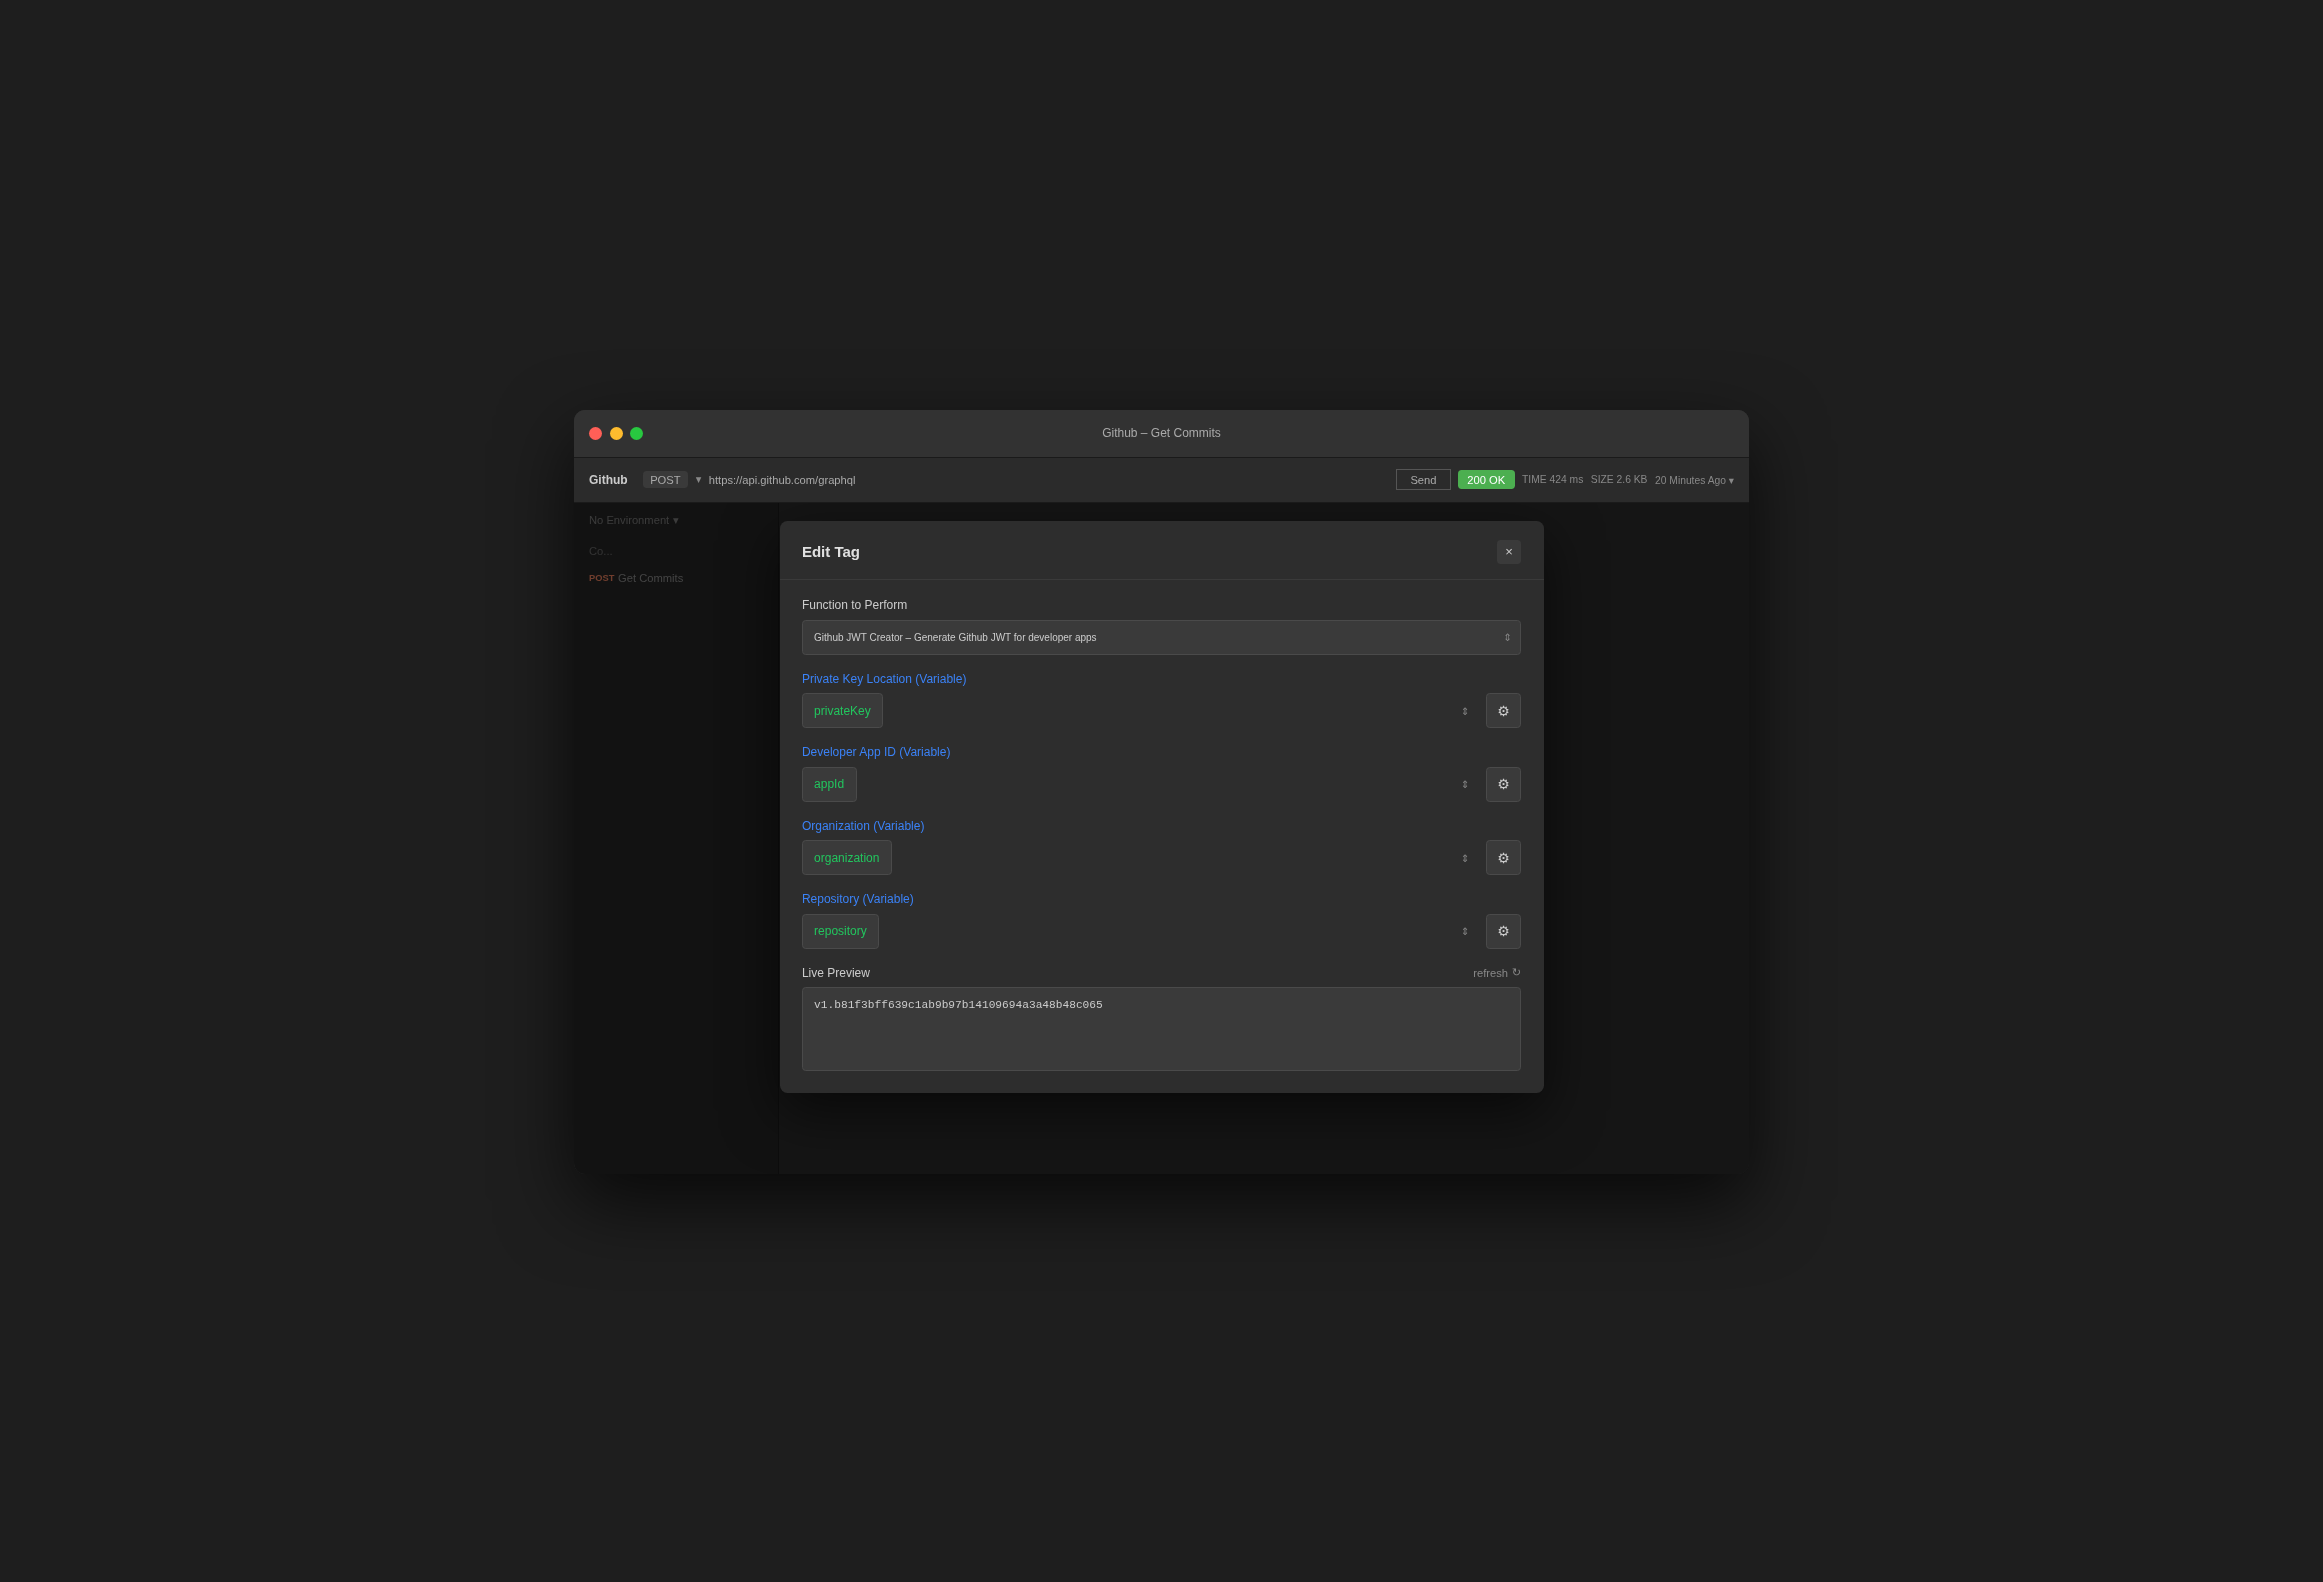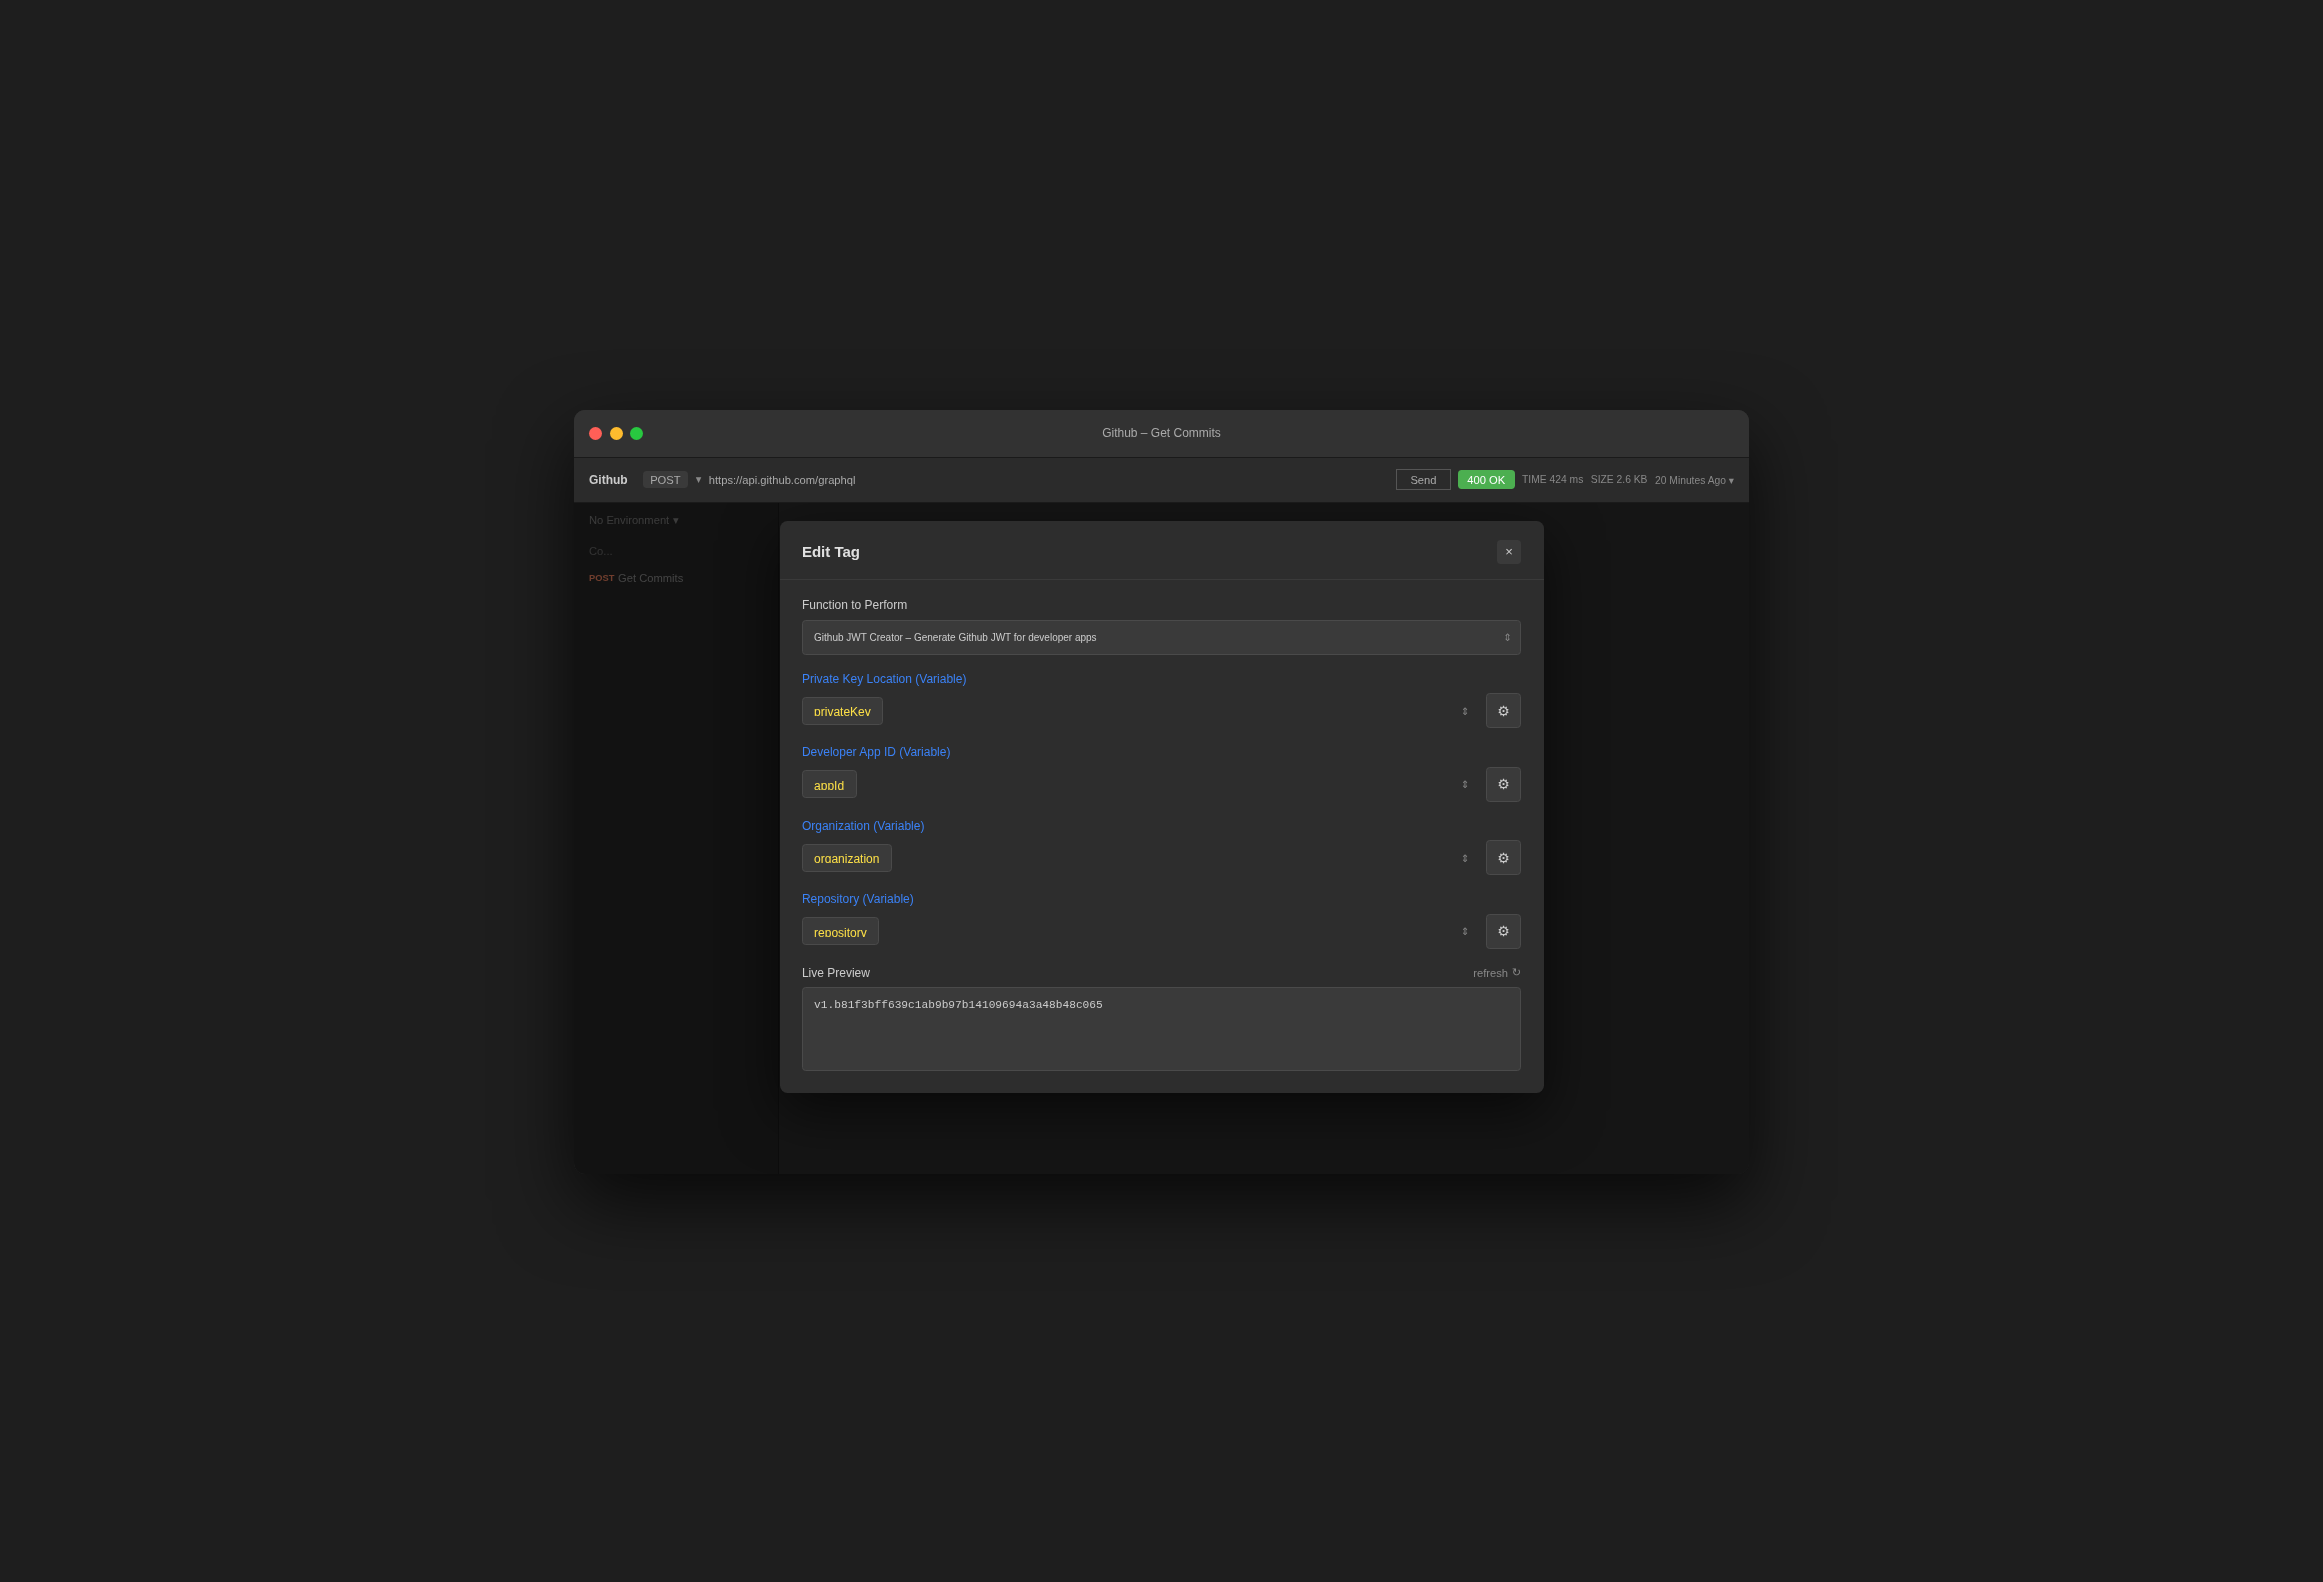--- a/index.html
+++ b/index.html
@@ -204,27 +204,27 @@
     .form-select-row {
       display: flex;
       gap: 7.5px;
       align-items: center;
     }
 
     .form-select {
       flex: 1;
       background: #3a3a3a;
       border: 0.9px solid #4a4a4a;
-      color: #fde047;
+      color: #22c55e;
       font-size: 12px;
       padding: 7.5px 11.2px;
       border-radius: 3.7px;
       appearance: none;
       cursor: pointer;
-      height: 28px;
+      height: 35px;
     }
 
     .form-select-single {
       width: 100%;
       background: #3a3a3a;
       border: 0.9px solid #4a4a4a;
       color: #cccccc;
       font-size: 10px;
       padding: 7.5px 11.2px;
       border-radius: 3.7px;
@@ -360,21 +360,21 @@
     </div>
     <span class="title-bar-title">Github – Get Commits</span>
   </div>
 
   <div class="toolbar">
     <span class="toolbar-app-name">Github</span>
     <div class="toolbar-method-badge">POST</div>
     <span style="color:#888;font-size:11.2px;">▾</span>
     <span class="toolbar-url">https://api.github.com/graphql</span>
     <button class="toolbar-send-btn">Send</button>
-    <span class="toolbar-status">400 OK</span>
+    <span class="toolbar-status">200 OK</span>
     <span class="toolbar-meta">TIME 424 ms</span>
     <span class="toolbar-meta">SIZE 2.6 KB</span>
     <span class="toolbar-meta">20 Minutes Ago ▾</span>
   </div>
 
   <div class="content-area">
 
     <div class="sidebar-bg">
       <div style="padding: 11.2px 15px; color: #777; font-size: 11.2px; display: flex; align-items: center; gap: 3.7px;">
         <span>No Environment</span>

